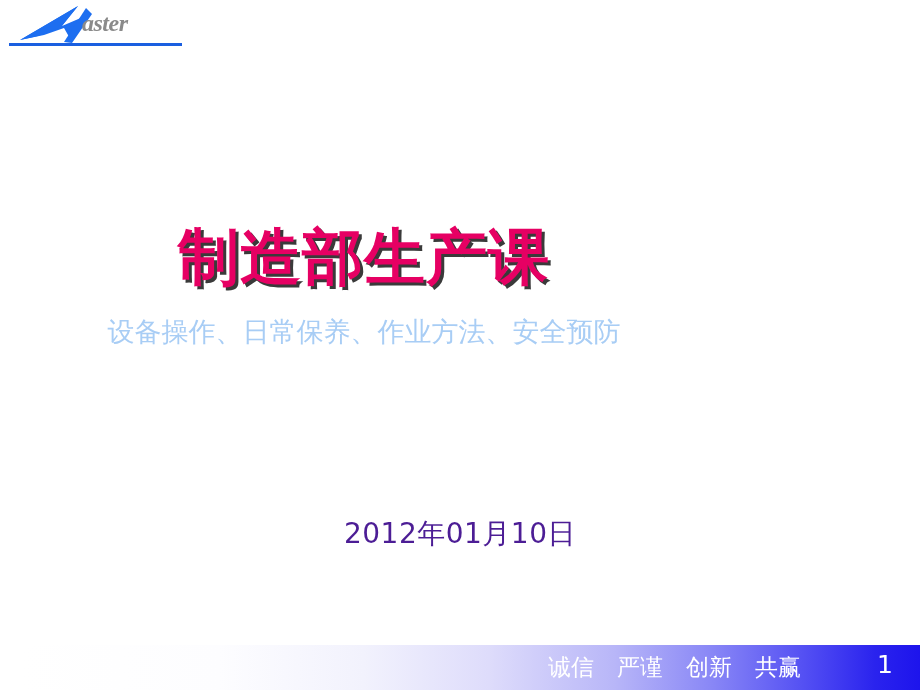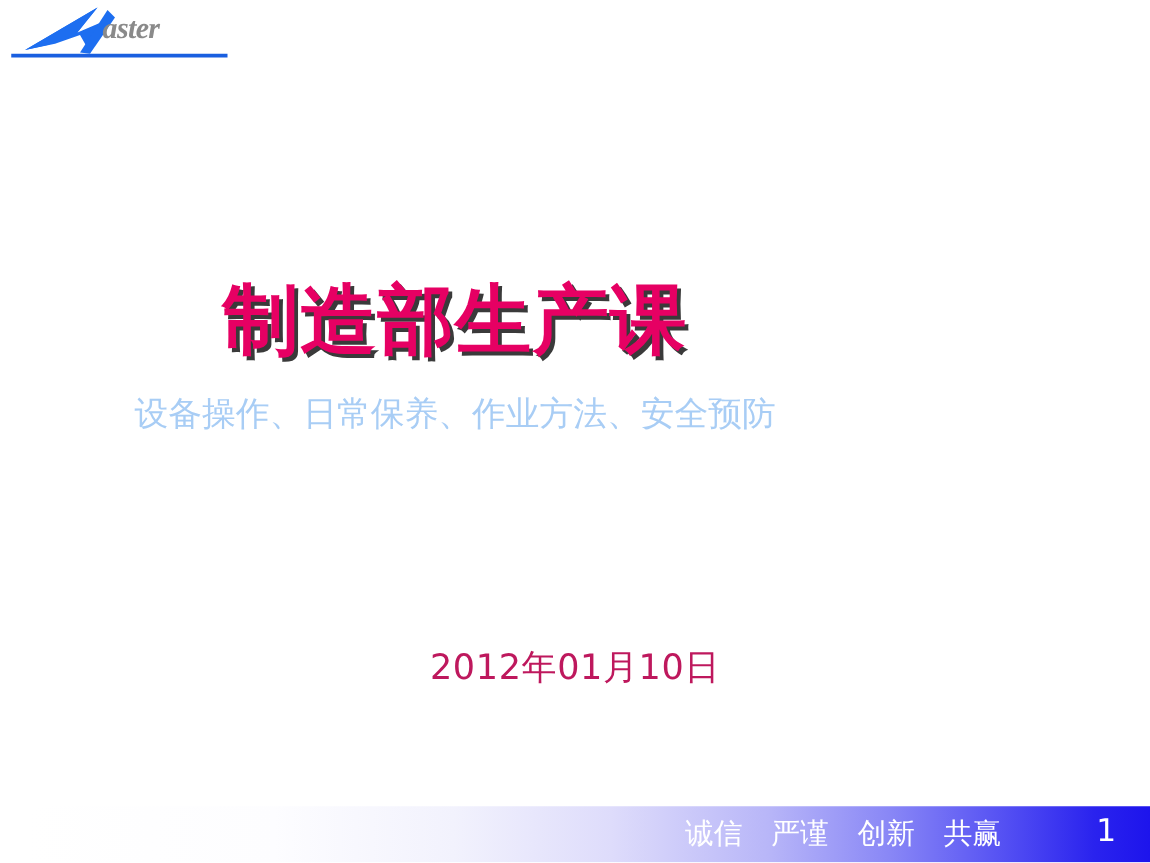--- a/index.html
+++ b/index.html
@@ -85,21 +85,21 @@
   
   .date-line {
     position: absolute;
     left: 0;
     top: 516px;
     width: 920px;
     text-align: center;
     font-family: "DejaVu Sans", "Liberation Sans", sans-serif;
     font-size: 28px;
     line-height: 36px;
-    color: #be185d;
+    color: #4c1d95;
     letter-spacing: 0.5px;
     white-space: nowrap;
   }
 
   
   .footer-bar {
     position: absolute;
     left: 22px;
     top: 645px;
     width: 898px;
@@ -114,21 +114,21 @@
         #5450f3 87%,
         #2a23ee 95%,
         #1d14ec 100%);
     border-top-left-radius: 14px;
     border-bottom-left-radius: 0;
   }
   .footer-slogan {
     position: absolute;
     left: 548px;
     top: 650px;
-    font-family: Liberation Serif, serif;
+    font-family: Liberation Sans, sans-serif;
     font-size: 23px;
     line-height: 34px;
     color: #ffffff;
     letter-spacing: 0px;
     white-space: nowrap;
   }
   .page-number {
     position: absolute;
     left: 872px;
     top: 648px;

